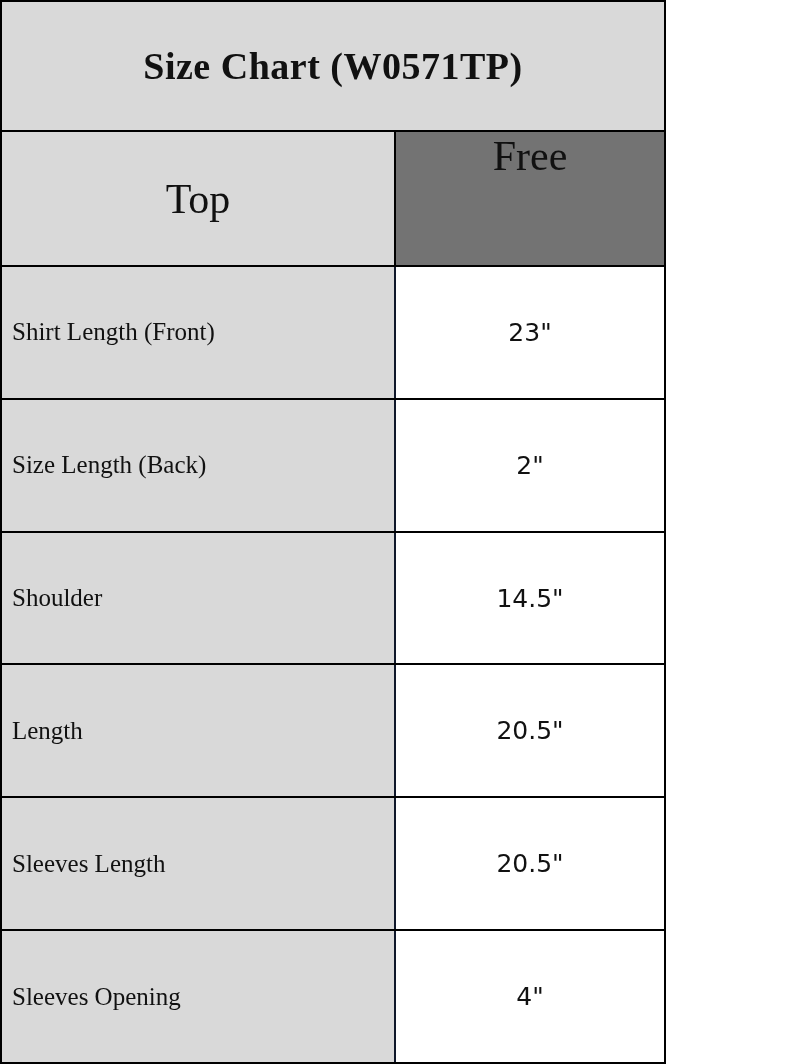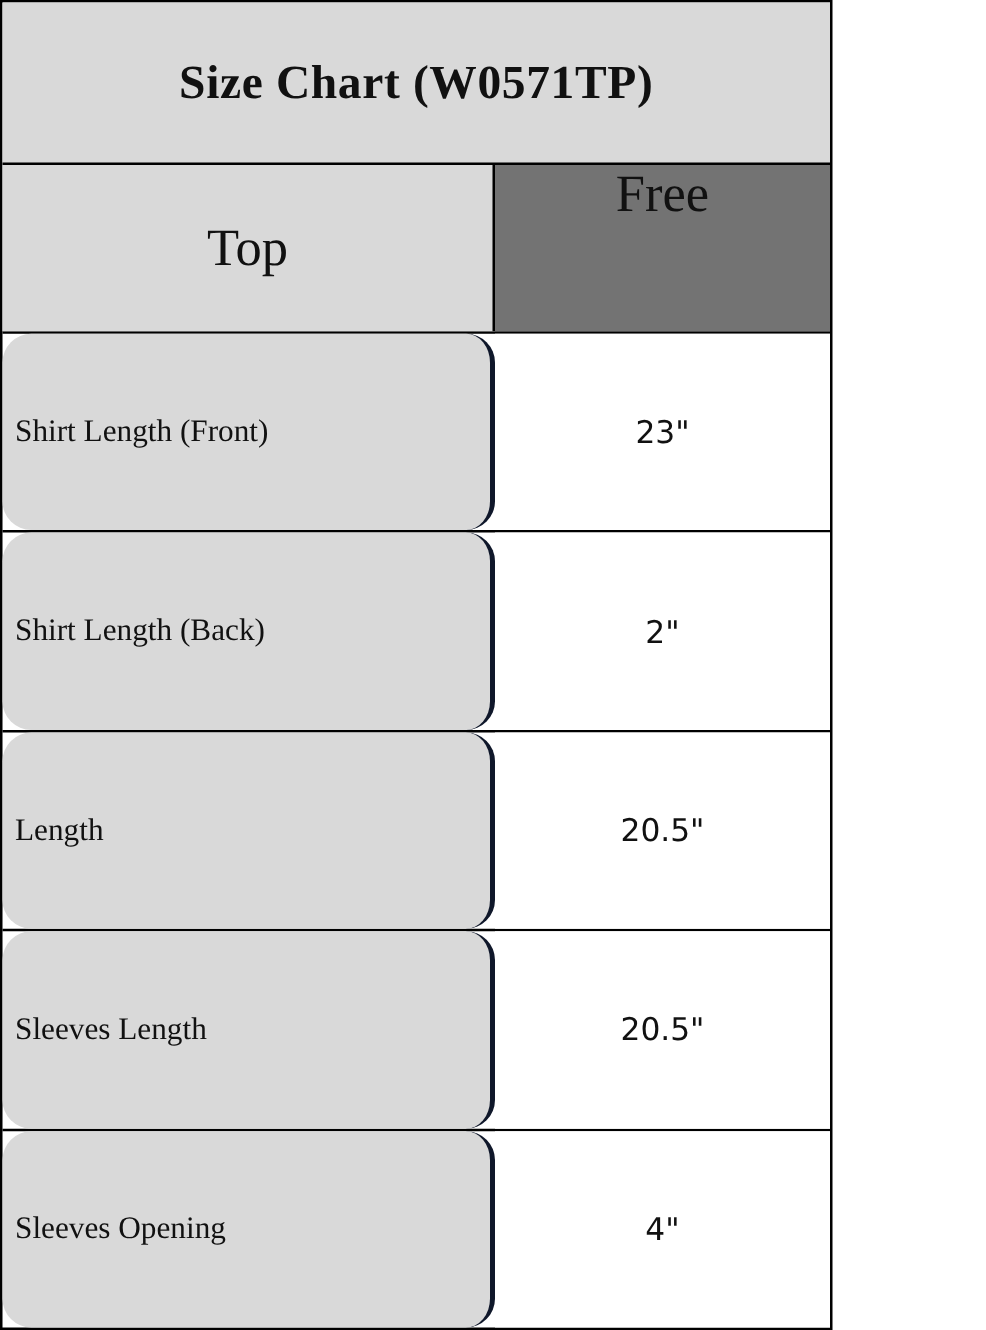--- a/index.html
+++ b/index.html
@@ -81,28 +81,27 @@
     box-sizing: border-box;
     min-height: 0;
   }
   .data-row:last-child {
     border-bottom: none;
   }
   .cell-label {
     width: 394px;
     flex: 0 0 394px;
     background: #d9d9d9;
-    border-right: 4px solid #0f172a;
+    border-right: 2px solid #0f172a;
     display: flex;
     align-items: center;
     padding-left: 10px;
     box-sizing: border-box;
     font-size: 25px;
     color: #111111;
-    border-radius: 23px;
   }
   .cell-value {
     flex: 1 1 auto;
     background: #ffffff;
     display: flex;
     align-items: center;
     justify-content: center;
     box-sizing: border-box;
     font-family: "DejaVu Sans", sans-serif;
     font-size: 25px;
@@ -128,24 +127,28 @@
   </div>
 
   <div class="rows">
 
     <div class="data-row">
       <div class="cell-label">Shirt Length (Front)</div>
       <div class="cell-value">23"</div>
     </div>
 
     <div class="data-row">
-      <div class="cell-label">Shirt Length (Back)</div>
+      <div class="cell-label">Size Length (Back)</div>
       <div class="cell-value">2"</div>
     </div>
 
+    <div class="data-row">
+      <div class="cell-label">Shoulder</div>
+      <div class="cell-value">14.5"</div>
+    </div>
 
 
 
     <div class="data-row">
       <div class="cell-label">Length</div>
       <div class="cell-value">20.5"</div>
     </div>
 
     <div class="data-row">
       <div class="cell-label">Sleeves Length</div>

